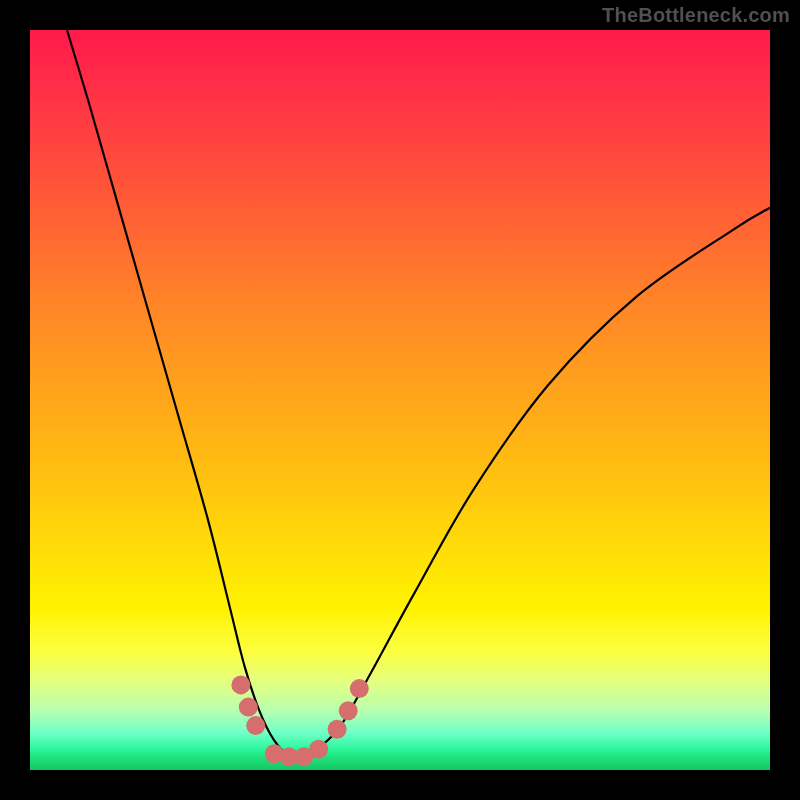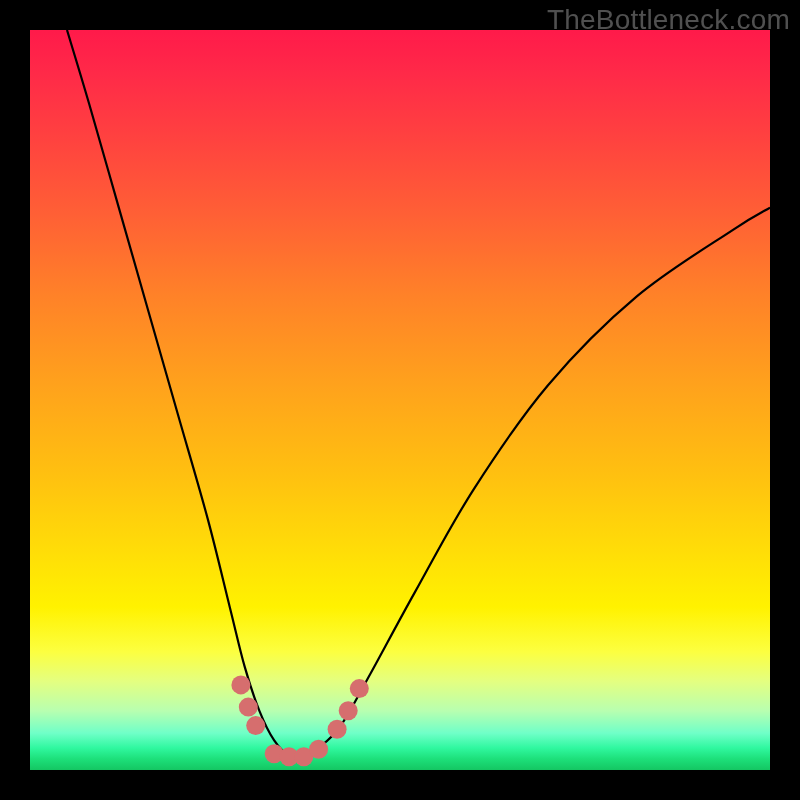--- a/index.html
+++ b/index.html
@@ -58,22 +58,22 @@
     left: 0;
     top: 0;
     width: 740px;
     height: 740px;
   }
   .watermark {
     position: absolute;
     top: 4px;
     right: 10px;
     color: #505050;
-    font-size: 28px;
-    font-weight: 400;
+    font-size: 20px;
+    font-weight: 700;
     letter-spacing: 0.2px;
   }
 </style>
 </head>
 <body>
 
 <div class="frame">
 
   <div class="plot-area">
     <div class="gradient"></div>

